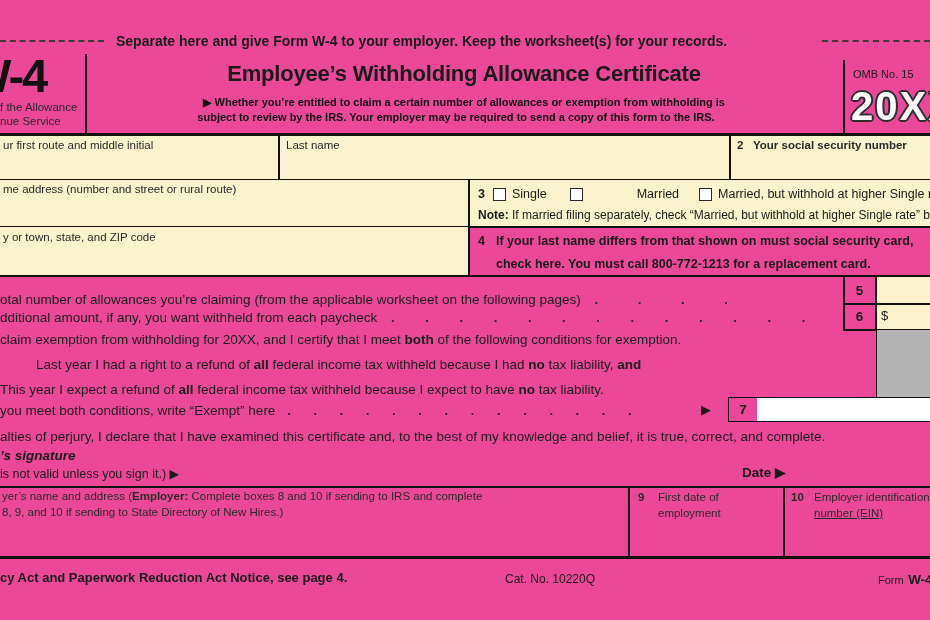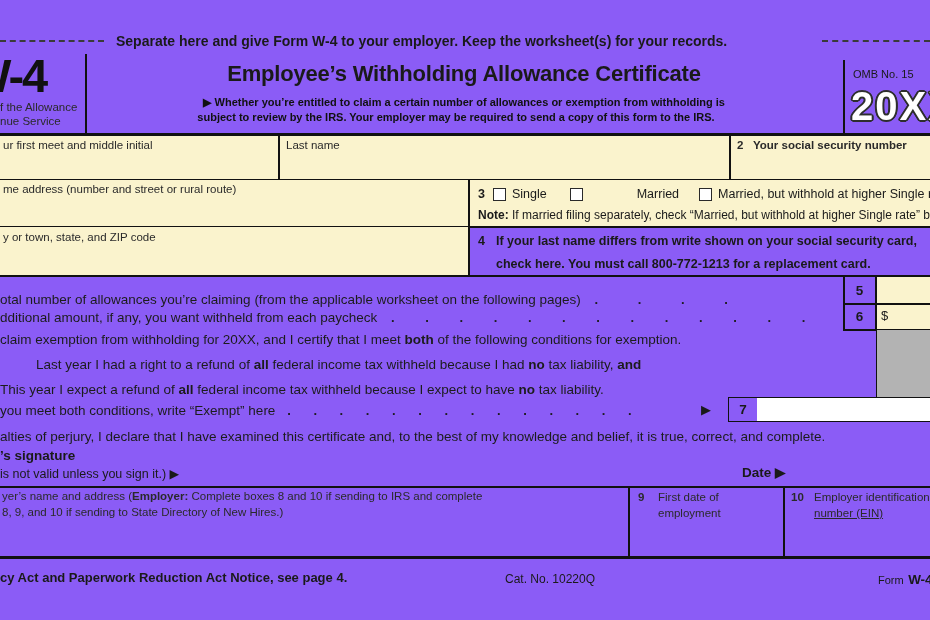--- a/index.html
+++ b/index.html
@@ -1,16 +1,16 @@
 <!DOCTYPE html>
 <html><head>
 <meta charset="utf-8">
 <style>
   html,body{margin:0;padding:0;background:#fff;}
-  .page{position:relative;width:930px;height:620px;background:#8b5cf6;overflow:hidden;
+  .page{position:relative;width:930px;height:620px;background:#ec4899;overflow:hidden;
         font-family:"Liberation Sans", sans-serif;color:#1a1a1a;}
   .abs{position:absolute;}
   .b{font-weight:bold;}
   .nw{white-space:nowrap;}
   .line{background:#111;}
   .dash{border-top:2px dashed #3a3a3a;height:0;}
   .yellow{background:#faf3cd;}
   .lbl{font-size:11.5px;color:#2a2a2a;}
   .body-txt{font-size:13.5px;color:#1c1c1c;}
   .dots{font-size:13px;font-weight:bold;color:#1c1c1c;}
@@ -51,21 +51,21 @@
   <div class="abs year nw" style="left:851px;top:84px;">20XX</div>
 
   <div class="abs line" style="left:0;top:133px;width:930px;height:3px;"></div>
 
   <div class="abs yellow" style="left:0;top:136px;width:278px;height:44px;"></div>
   <div class="abs yellow" style="left:279px;top:136px;width:450px;height:44px;"></div>
   <div class="abs yellow" style="left:730px;top:136px;width:200px;height:44px;"></div>
   <div class="abs line" style="left:278px;top:136px;width:1.5px;height:44px;"></div>
   <div class="abs line" style="left:729px;top:136px;width:1.5px;height:44px;"></div>
   <div class="abs line" style="left:0;top:179px;width:930px;height:1.5px;"></div>
-  <div class="abs lbl nw" style="left:3px;top:139px;">ur first meet and middle initial</div>
+  <div class="abs lbl nw" style="left:3px;top:139px;">ur first route and middle initial</div>
   <div class="abs lbl nw" style="left:286px;top:139px;">Last name</div>
   <div class="abs lbl b nw" style="left:737px;top:139px;">2</div>
   <div class="abs lbl b nw" style="left:753px;top:139px;">Your social security number</div>
 
   <div class="abs yellow" style="left:0;top:180px;width:468px;height:47px;"></div>
   <div class="abs yellow" style="left:469px;top:180px;width:461px;height:47px;"></div>
   <div class="abs line" style="left:468px;top:180px;width:1.5px;height:47px;"></div>
   <div class="abs line" style="left:0;top:226px;width:930px;height:1.5px;"></div>
   <div class="abs lbl nw" style="left:3px;top:183px;">me address (number and street or rural route)</div>
 
@@ -79,21 +79,21 @@
     <span style="margin-left:6px;">Married, but withhold at higher Single rate.</span>
   </div>
   <div class="abs nw" style="left:478px;top:208px;font-size:12px;">
     <span class="b">Note:</span><span> If married filing separately, check “Married, but withhold at higher Single rate” box.</span>
   </div>
 
   <div class="abs yellow" style="left:0;top:227px;width:468px;height:48px;"></div>
   <div class="abs line" style="left:468px;top:227px;width:1.5px;height:48px;"></div>
   <div class="abs lbl nw" style="left:3px;top:231px;">y or town, state, and ZIP code</div>
   <div class="abs b nw" style="left:478px;top:234px;font-size:12.5px;">4</div>
-  <div class="abs b nw" style="left:496px;top:234px;font-size:12.5px;">If your last name differs from write shown on your social security card,</div>
+  <div class="abs b nw" style="left:496px;top:234px;font-size:12.5px;">If your last name differs from that shown on must social security card,</div>
   <div class="abs b nw" style="left:496px;top:257px;font-size:12.5px;">check here. You must call 800-772-1213 for a replacement card.</div>
   <div class="abs line" style="left:0;top:275px;width:930px;height:2px;"></div>
 
   <div class="abs body-txt nw" style="left:0;top:292px;">
     <span>otal number of allowances you’re claiming (from the applicable worksheet on the following pages)</span>
     <span class="dots" style="margin-left:10px;word-spacing:36px;">. . . .</span>
   </div>
   <div class="abs numcell" style="left:845px;top:277px;width:29px;height:26px;">
       <span>5</span>
     </div>
@@ -130,21 +130,21 @@
     <span>you meet both conditions, write “Exempt” here</span>
     <span class="dots" style="margin-left:8px;word-spacing:19px;">. . . . . . . . . . . . . .</span>
   </div>
   <div class="abs nw" style="left:701px;top:402px;font-size:13px;">▶</div>
   <div class="abs numcell" style="left:728px;top:397px;width:30px;height:25px;border:1.5px solid #111;box-sizing:border-box;">
       <span>7</span>
     </div>
   <div class="abs" style="left:757px;top:397px;width:173px;height:25px;border-top:1.5px solid #111;border-bottom:1.5px solid #111;box-sizing:border-box;background:#fff;"></div>
 
   <div class="abs body-txt nw" style="left:0;top:429px;">alties of perjury, I declare that I have examined this certificate and, to the best of my knowledge and belief, it is true, correct, and complete.</div>
-  <div class="abs b nw" style="left:0;top:448px;font-size:13.5px;">’s signature</div>
+  <div class="abs b nw" style="left:0;top:448px;font-size:13.5px;font-style:italic;">’s signature</div>
   <div class="abs nw" style="left:0;top:466px;font-size:12.5px;">is not valid unless you sign it.) ▶</div>
   <div class="abs" style="left:160px;top:447px;width:560px;height:38px;"></div>
   <div class="abs b nw" style="left:742px;top:464px;font-size:13.5px;">Date ▶</div>
   <div class="abs" style="left:798px;top:447px;width:132px;height:38px;"></div>
   <div class="abs line" style="left:0;top:486px;width:930px;height:1.5px;"></div>
 
   <div class="abs" style="left:0;top:488px;width:626px;height:68px;"></div>
   <div class="abs line" style="left:628px;top:487px;width:1.5px;height:70px;"></div>
   <div class="abs line" style="left:783px;top:487px;width:1.5px;height:70px;"></div>
   <div class="abs lbl nw" style="left:2px;top:490px;">

